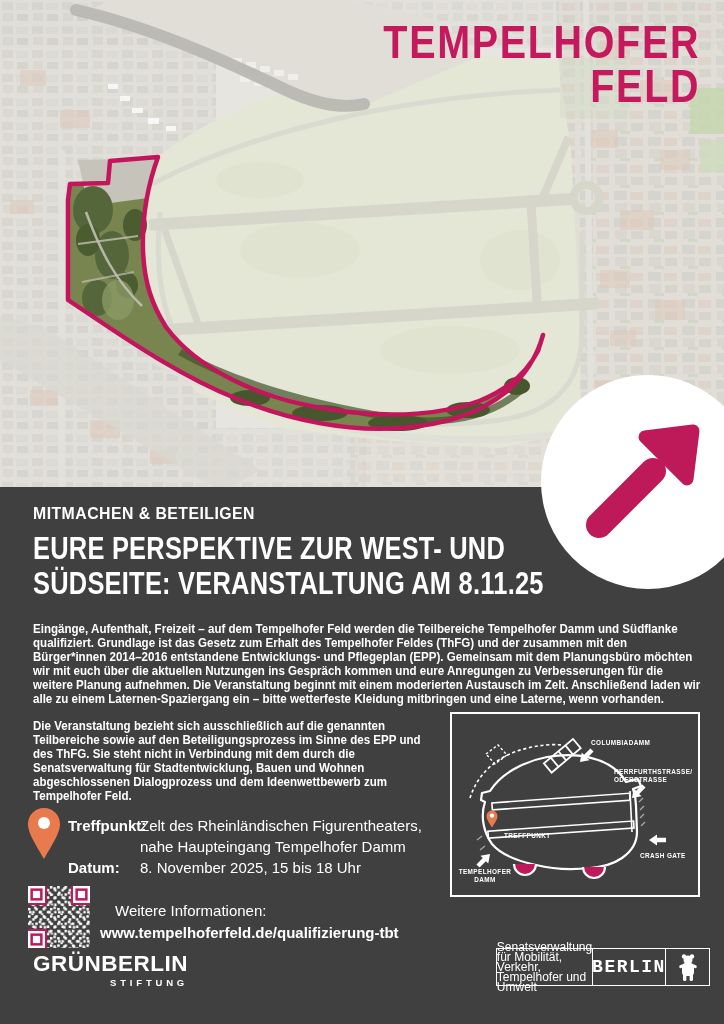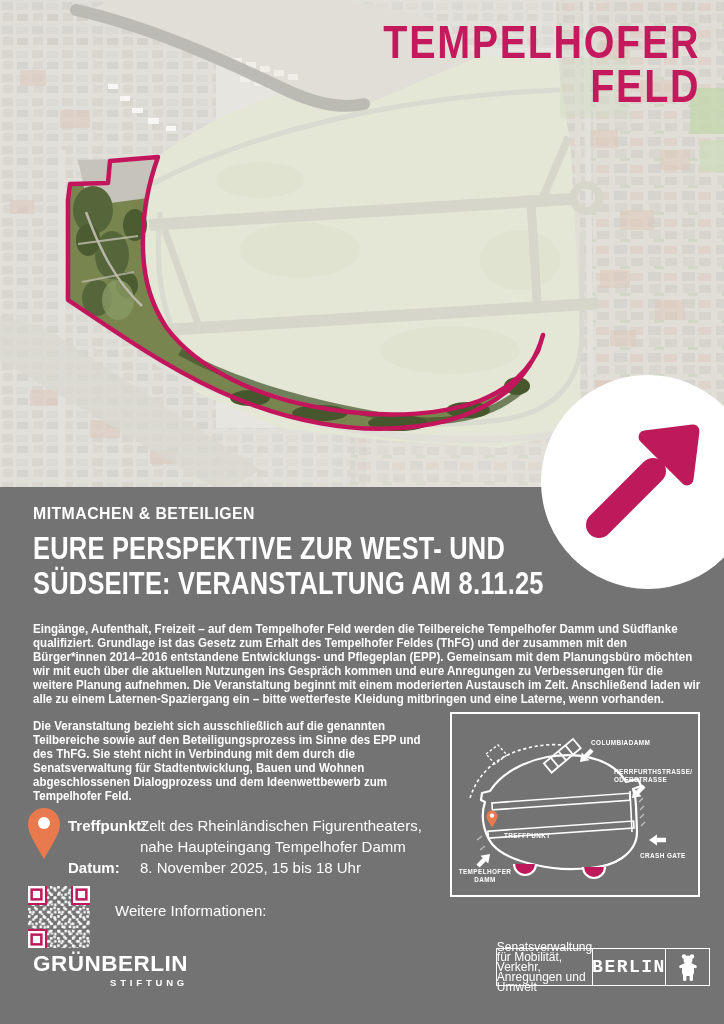--- a/index.html
+++ b/index.html
@@ -3,21 +3,21 @@
 <meta charset="utf-8">
 <style>
   html,body{margin:0;padding:0;background:#555;}
   .poster{position:relative;width:724px;height:1024px;overflow:hidden;background:#BE1A5A;
           font-family:"Liberation Sans",sans-serif;margin:0 auto;}
   .abs{position:absolute;}
   .aerial{position:absolute;left:0;top:0;}
   .logo{position:absolute;top:20px;right:24px;text-align:right;color:#C4195C;font-weight:bold;
         font-size:47px;line-height:44px;letter-spacing:2px;transform:scaleX(.84);transform-origin:100% 0;}
   .badge{position:absolute;left:541px;top:375px;width:214px;height:214px;}
-  .section{position:absolute;left:0;top:487px;width:724px;height:537px;background:#737373;color:#fff;}
+  .section{position:absolute;left:0;top:487px;width:724px;height:537px;background:#404040;color:#fff;}
   .eyebrow{position:absolute;left:33px;top:17px;font-size:17px;font-weight:bold;letter-spacing:.5px;
            transform:scaleX(.93);transform-origin:0 0;white-space:nowrap;}
   .headline{position:absolute;left:33px;top:44px;font-size:31px;font-weight:bold;line-height:35px;
             transform:scaleX(.82);transform-origin:0 0;white-space:nowrap;letter-spacing:.3px;}
   .para{position:absolute;font-size:12.5px;font-weight:bold;line-height:14px;
         transform:scaleX(.925);transform-origin:0 0;}
   .p1{left:33px;top:135px;width:724px;}
   .p2{left:33px;top:232px;width:442px;}
   .diagram{position:absolute;left:450px;top:225px;width:250px;height:185px;border:2.5px solid #fff;
            box-sizing:border-box;}
@@ -264,31 +264,32 @@
           <rect x="4.9" y="4.9" width="7.2" height="7.2" fill="#fff"></rect>
         <rect x="45" y="0" width="17" height="17" fill="#fff"></rect>
           <rect x="47.4" y="2.4" width="12.2" height="12.2" fill="#BE1A5A"></rect>
           <rect x="49.9" y="4.9" width="7.2" height="7.2" fill="#fff"></rect>
         <rect x="0" y="45" width="17" height="17" fill="#fff"></rect>
           <rect x="2.4" y="47.4" width="12.2" height="12.2" fill="#BE1A5A"></rect>
           <rect x="4.9" y="49.9" width="7.2" height="7.2" fill="#fff"></rect>
       </g>
     </svg>
     <div class="detail" style="left:100px;top:415px;margin-left:15px;">Weitere Informationen:</div>
+    <div class="detail b" style="left:100px;top:437px;">www.tempelhoferfeld.de/qualifizierung-tbt</div>
 
     <div class="gruen">
       <div class="l1">GRÜNBERLIN</div>
       <div class="l2">STIFTUNG</div>
     </div>
     <div class="senat">
       <div class="cell c1">
         <div class="stxt">
           <div>Senatsverwaltung</div>
           <div>für Mobilität, Verkehr,</div>
-          <div>Anregungen und Umwelt</div>
+          <div>Tempelhofer und Umwelt</div>
         </div>
       </div>
       <div class="cell c2">BERLIN</div>
       <div class="cell c3">
         <svg width="22" height="30" viewBox="0 0 22 30">
           <g fill="#fff">
             <circle cx="7" cy="4.5" r="2.2"></circle>
               <circle cx="15" cy="4.5" r="2.2"></circle>
             <circle cx="11" cy="8" r="4.5"></circle>
             <rect x="5" y="11" width="12" height="13" rx="4"></rect>

